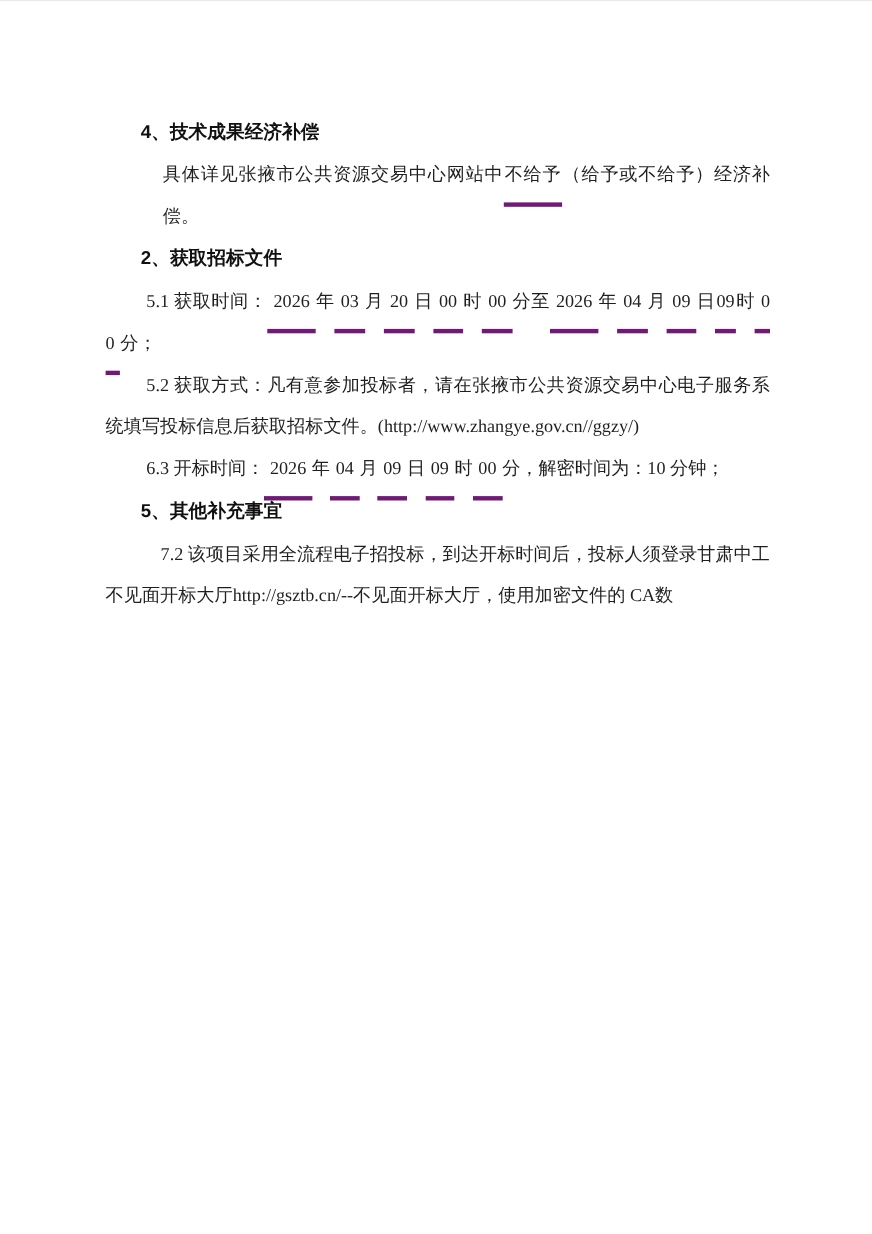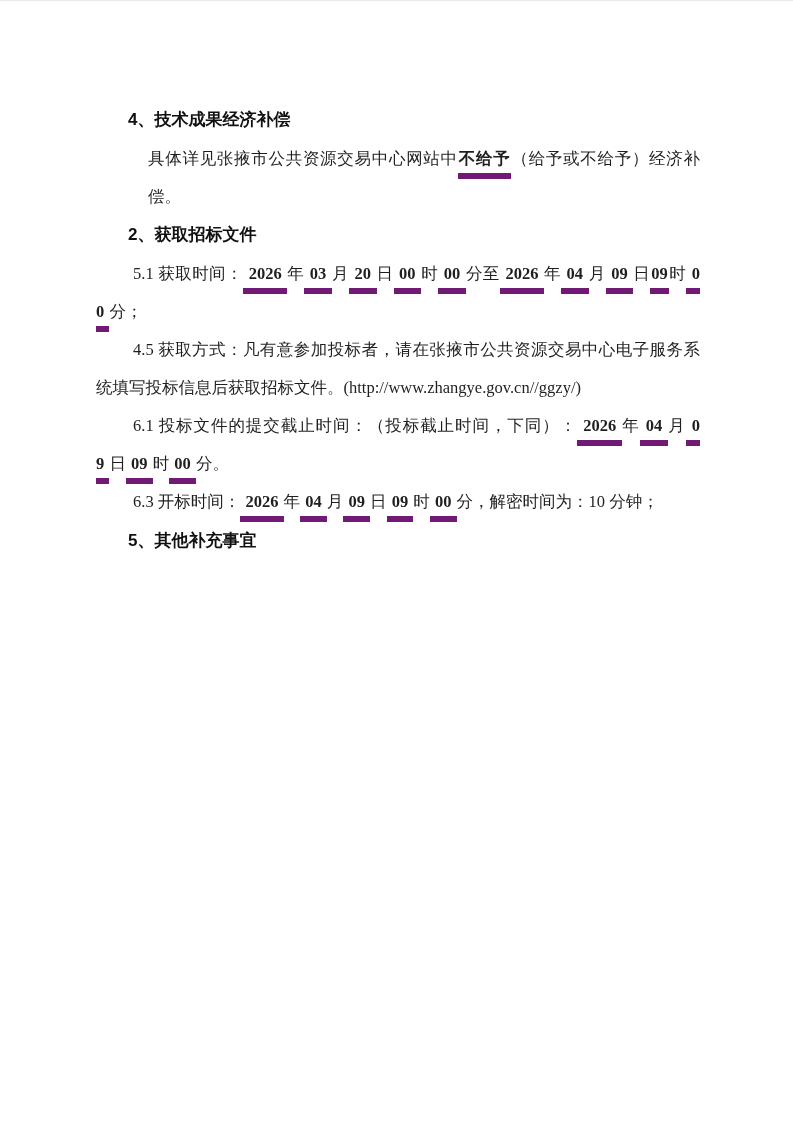--- a/index.html
+++ b/index.html
@@ -37,43 +37,42 @@
     text-align: justify;
     text-justify: inter-ideograph;
     word-break: break-all;
   }
   
   .p-block  { margin-left: 52px; }      
   .p-first2 { text-indent: 37px; }      
   .p-first3 { text-indent: 50px; }      
   
   .u {
-    border-bottom: 6px solid #701a75;
-    padding: 0 1px 5px 1px;
-    font-weight: bold;
+    border-bottom: 4px solid #701a75;
+    padding: 0 1px 16px 1px;
   }
 </style>
 </head>
 <body>
 
 <div class="page">
 
   <section>
     <h2 class="h">4、技术成果经济补偿</h2>
     <p class="para p-block"><span>具体详见张掖市公共资源交易中心网站中</span><span class="u">不给予</span><span>（给予或不给予）经济补偿。</span></p>
   </section>
 
   <section>
     <h2 class="h">2、获取招标文件</h2>
     <p class="para p-first2"><span>5.1 获取时间：</span><span class="u">&nbsp;2026&nbsp;</span><span>年</span><span class="u">&nbsp;03&nbsp;</span><span>月</span><span class="u">&nbsp;20&nbsp;</span><span>日</span><span class="u">&nbsp;00&nbsp;</span><span>时</span><span class="u">&nbsp;00&nbsp;</span><span>分至</span><span class="u">&nbsp;2026&nbsp;</span><span>年</span><span class="u">&nbsp;04&nbsp;</span><span>月</span><span class="u">&nbsp;09&nbsp;</span><span>日</span><span class="u">09</span><span>时</span><span class="u">&nbsp;00&nbsp;</span><span>分；</span></p>
-    <p class="para p-first2"><span>4.5 获取方式：凡有意参加投标者，请在张掖市公共资源交易中心电子服务系统填写投标信息后获取招标文件。(http://www.zhangye.gov.cn//ggzy/)</span></p>
+    <p class="para p-first2"><span>5.2 获取方式：凡有意参加投标者，请在张掖市公共资源交易中心电子服务系统填写投标信息后获取招标文件。(http://www.zhangye.gov.cn//ggzy/)</span></p>
   </section>
 
   <section>
-    <p class="para p-first2"><span>6.1 投标文件的提交截止时间：（投标截止时间，下同）：</span><span class="u">&nbsp;2026&nbsp;</span><span>年</span><span class="u">&nbsp;04&nbsp;</span><span>月</span><span class="u">&nbsp;09&nbsp;</span><span>日</span><span class="u">&nbsp;09&nbsp;</span><span>时</span><span class="u">&nbsp;00&nbsp;</span><span>分。</span></p>
     <p class="para p-first2"><span>6.3 开标时间：</span><span class="u">&nbsp;2026&nbsp;</span><span>年</span><span class="u">&nbsp;04&nbsp;</span><span>月</span><span class="u">&nbsp;09&nbsp;</span><span>日</span><span class="u">&nbsp;09&nbsp;</span><span>时</span><span class="u">&nbsp;00&nbsp;</span><span>分，解密时间为：10 分钟；</span></p>
   </section>
 
   <section>
     <h2 class="h">5、其他补充事宜</h2>
+    <p class="para p-first3"><span>7.2 该项目采用全流程电子招投标，到达开标时间后，投标人须登录甘肃中工不见面开标大厅http://gsztb.cn/--不见面开标大厅，使用加密文件的 CA数</span></p>
   </section>
 
 </div>
 
 </body></html>

